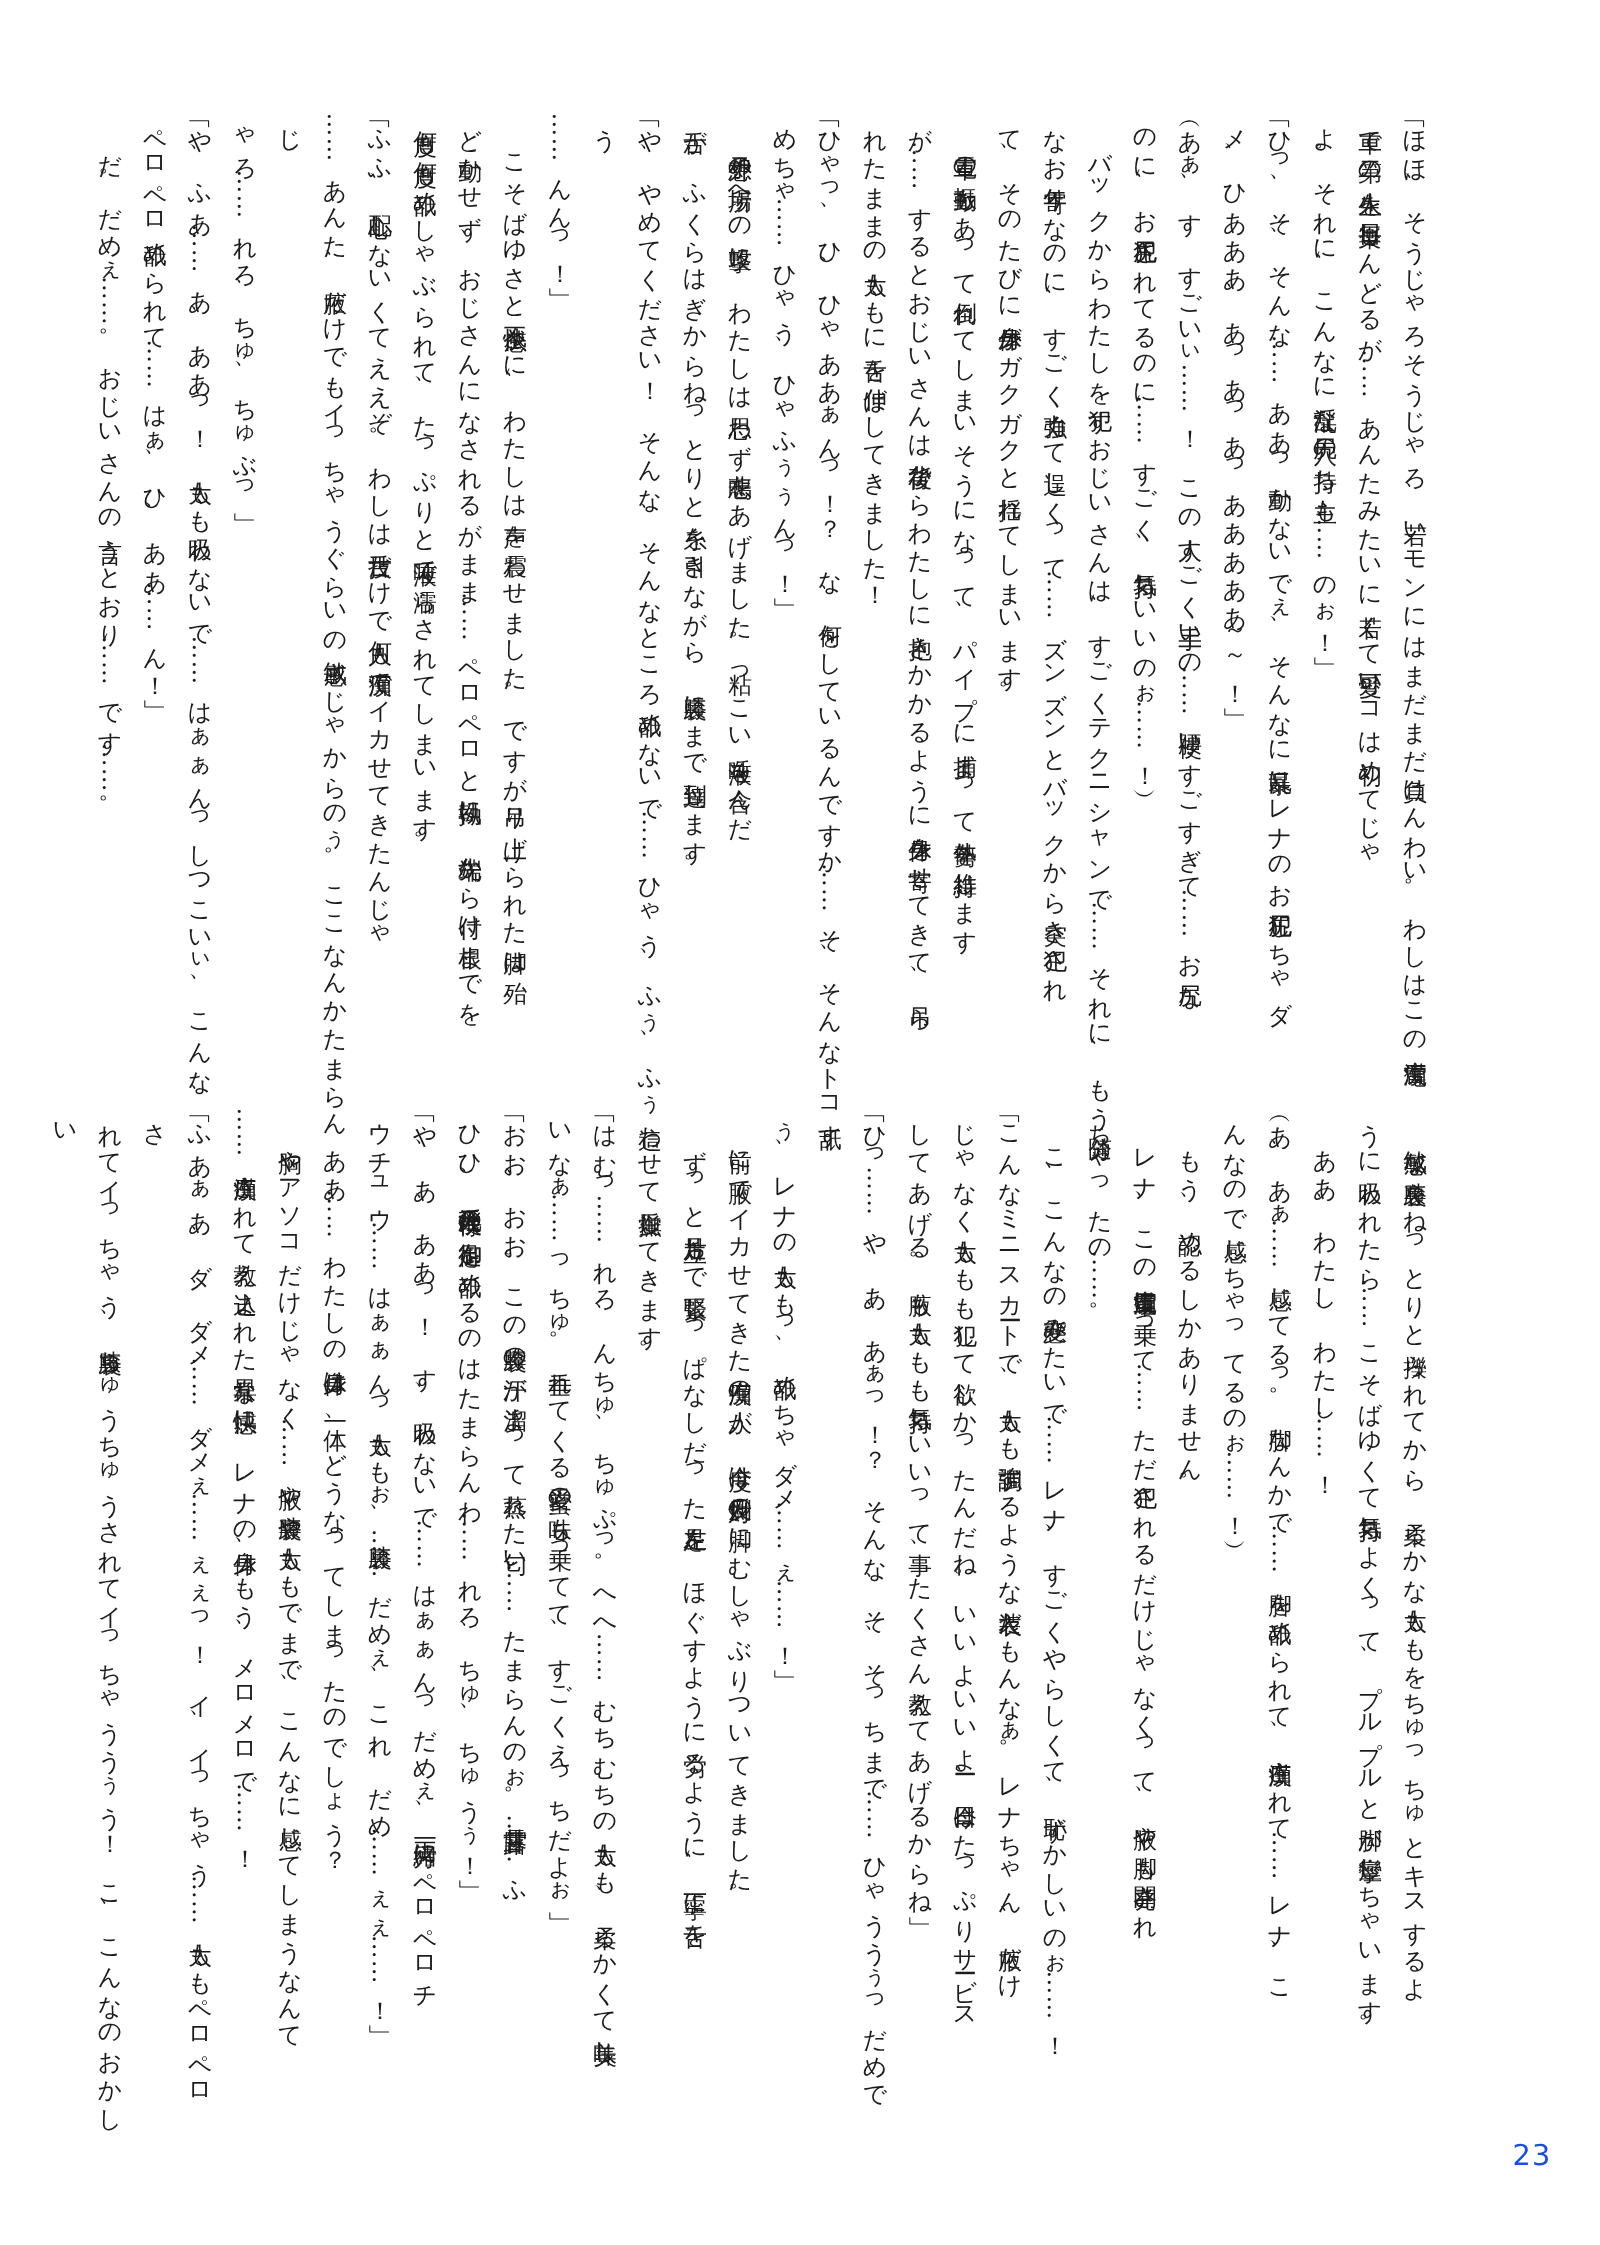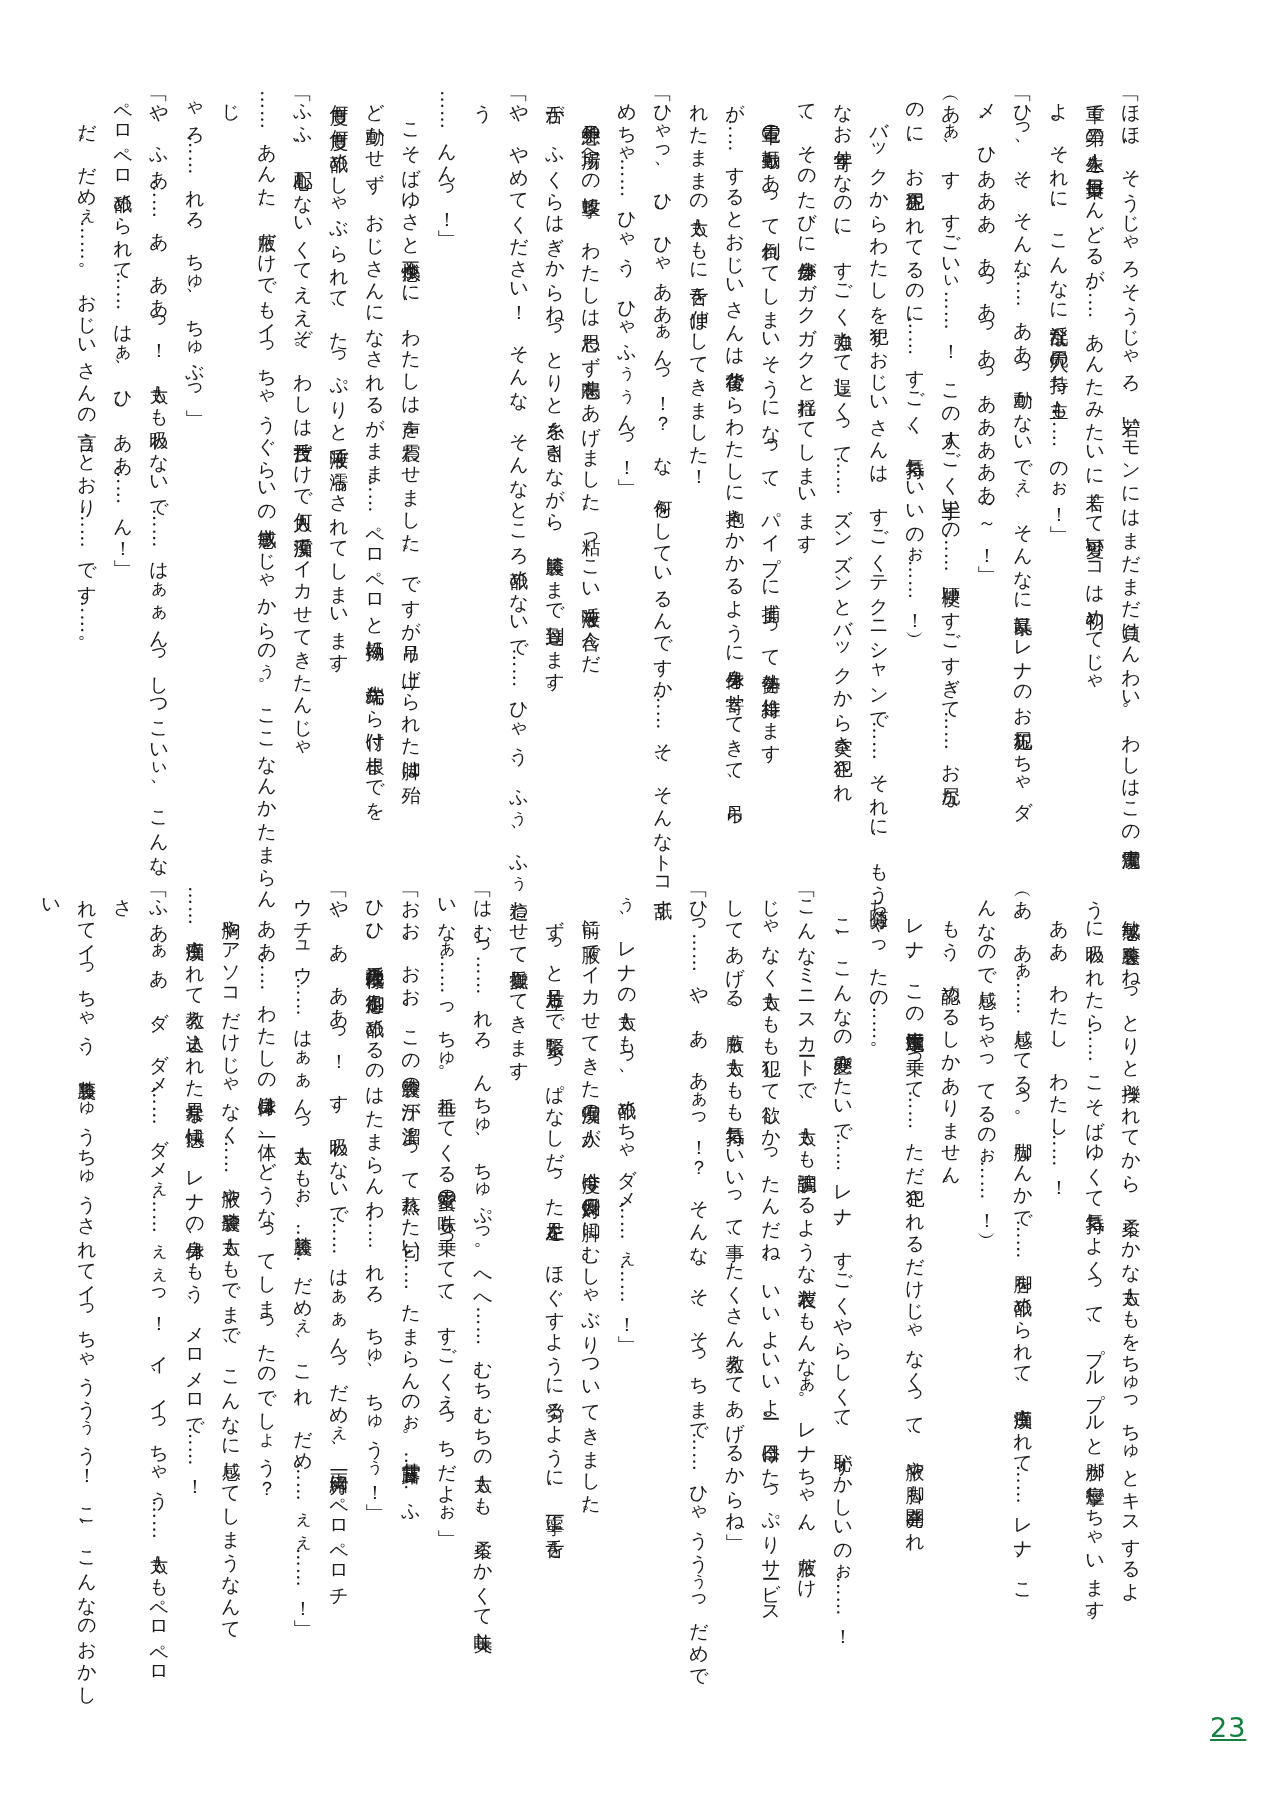--- a/index.html
+++ b/index.html
@@ -38,24 +38,23 @@
     padding: 0;
   }
   .vtext-block p.line.indent {
     text-indent: 20px;
   }
   .page-number {
     position: absolute;
     left: 1210px;
     top: 1712px;
     font-family: "DejaVu Sans", "Liberation Sans", sans-serif;
-    font-size: 27px;
+    font-size: 23px;
     letter-spacing: 1px;
-    color: #15803d;
-    text-decoration: underline;
+    color: #1d4ed8;
   }
 </style>
 </head>
 <body>
 
 <div class="page">
 
   <div class="vtext-block top">
       <p class="line">「ほほ、そうじゃろそうじゃろ、若いモンにはまだまだ負けんわい。わしはこの痴漢電</p>
       <p class="line">車で第二の人生を毎日楽しんどるが……あんたみたいに若くて可愛いコは初めてじゃ</p>

